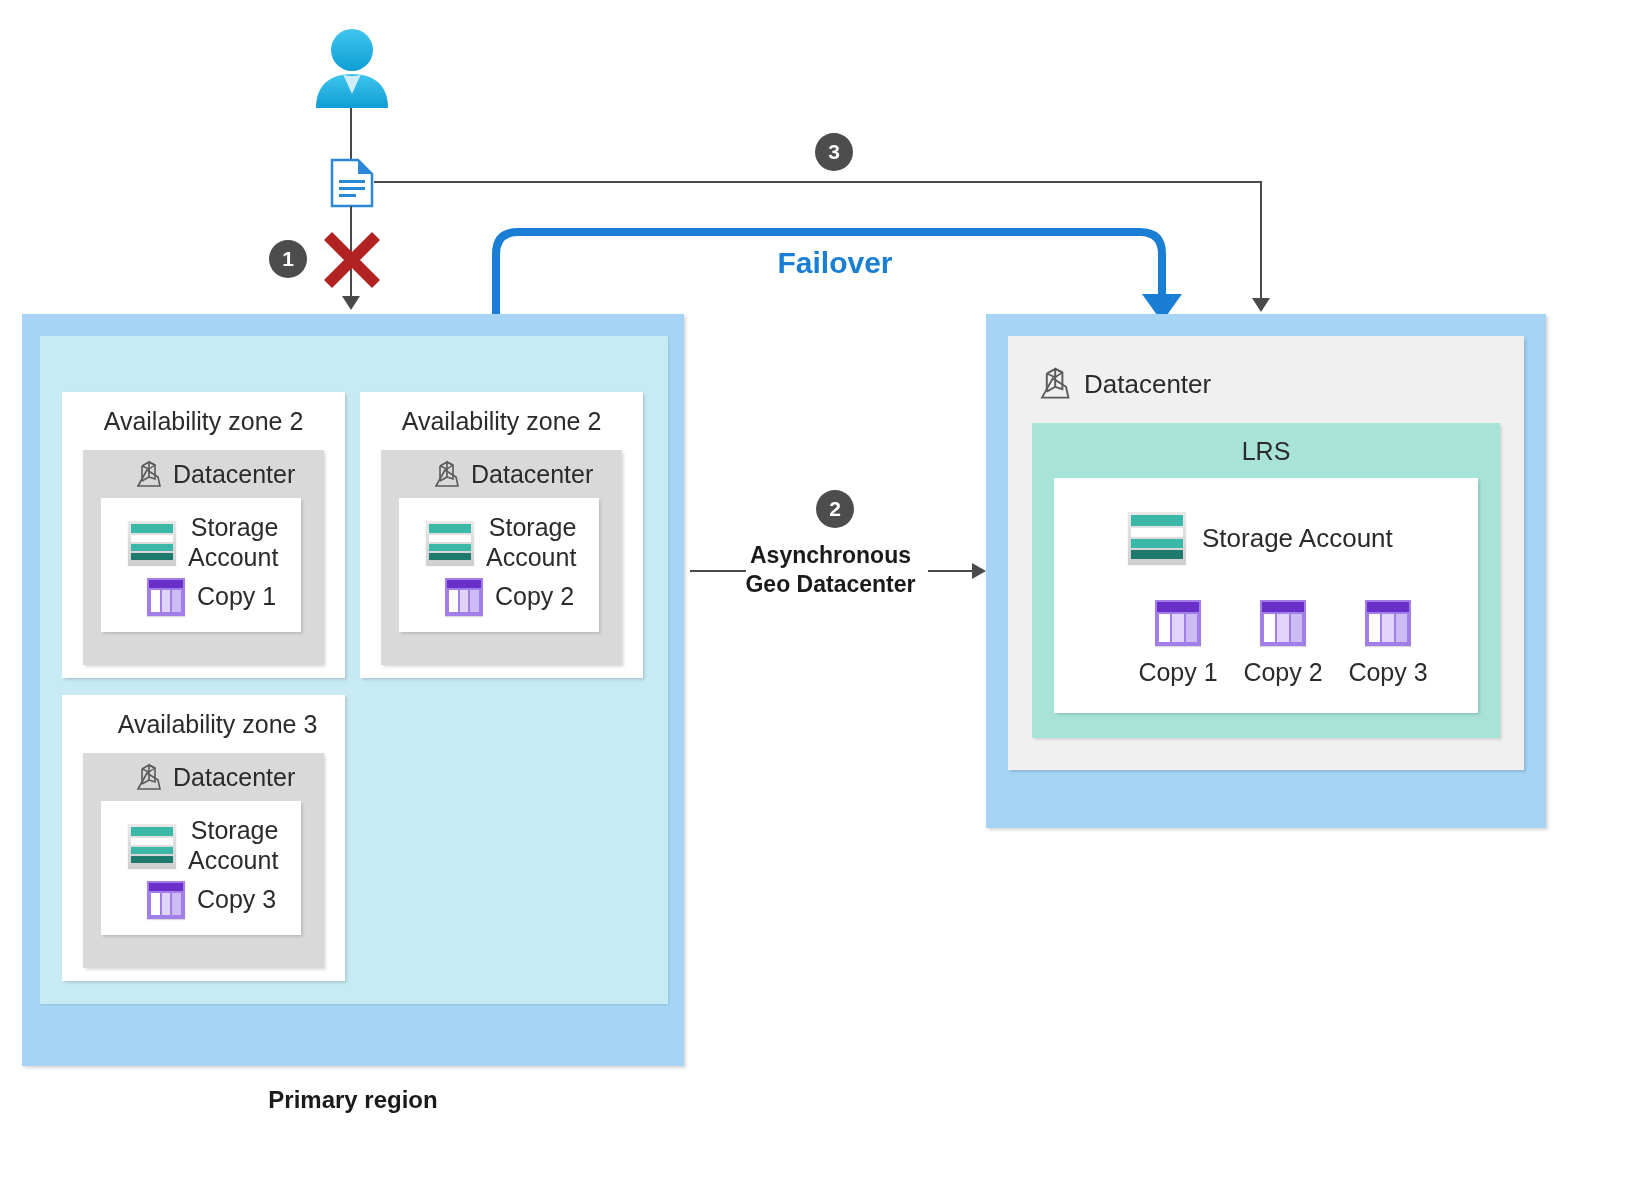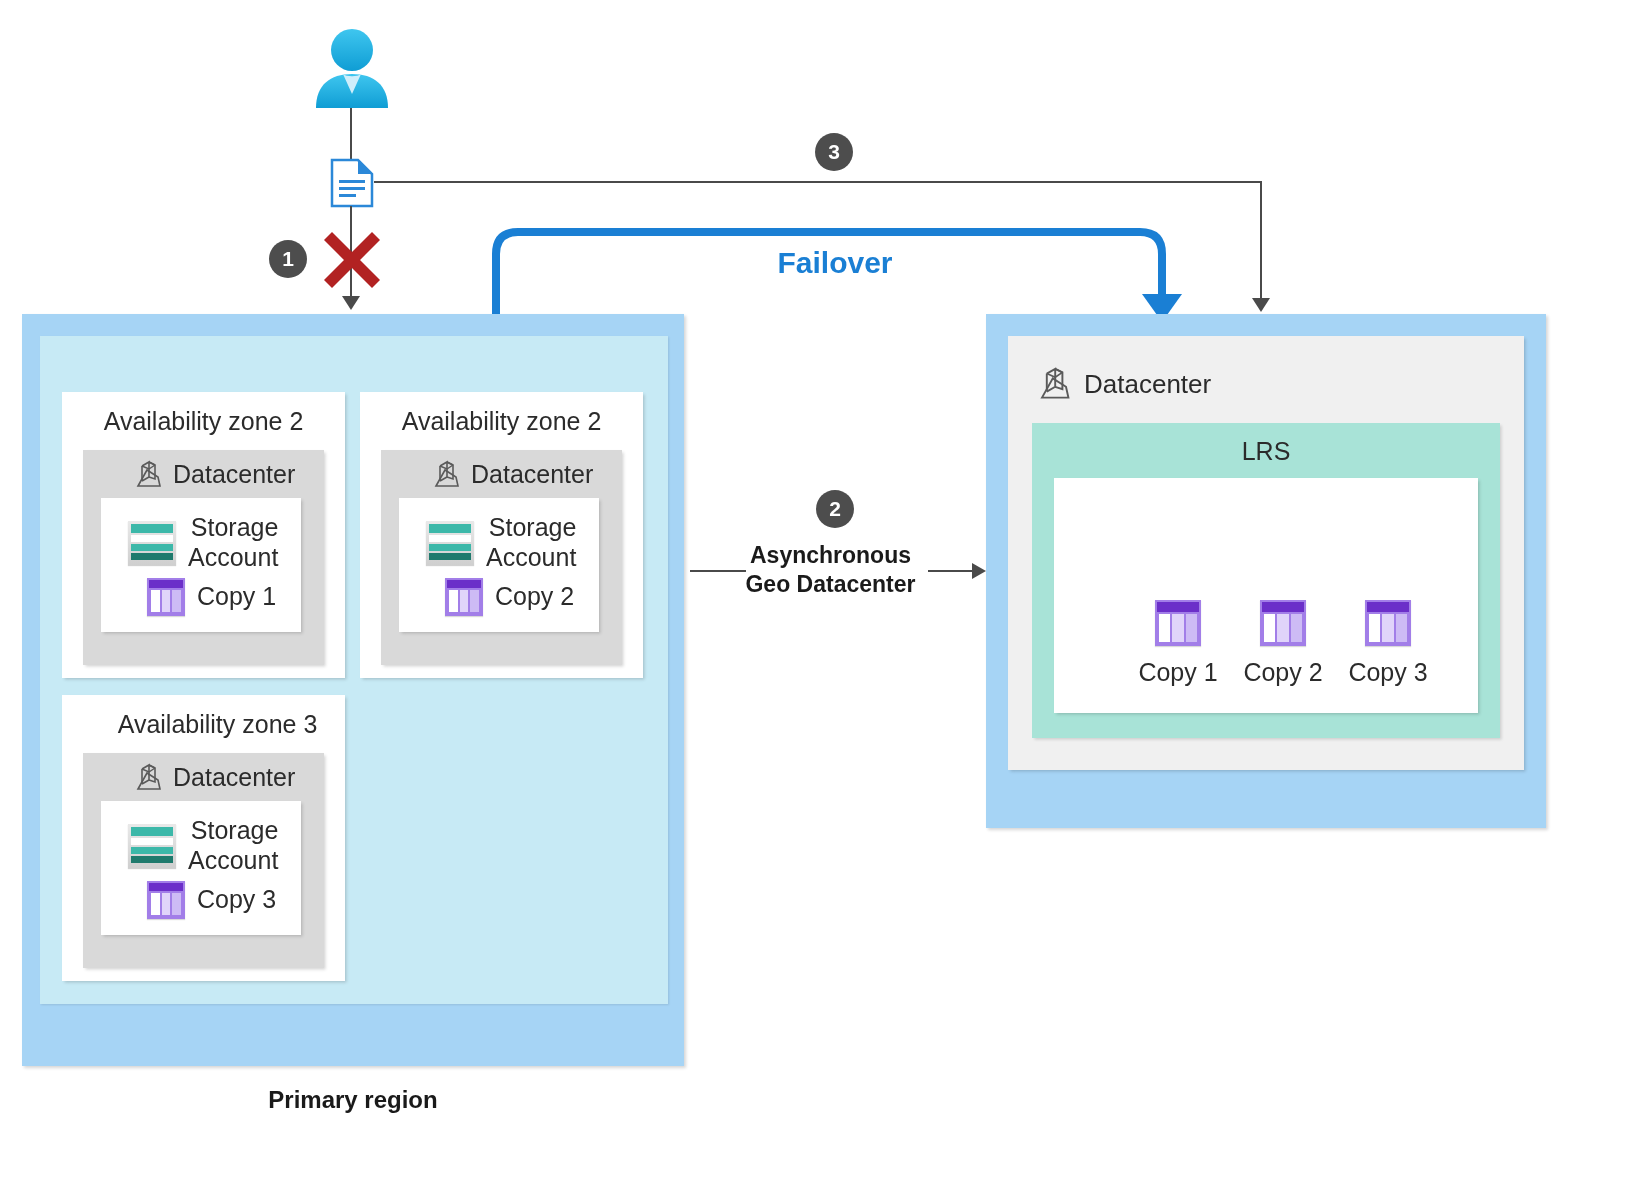--- a/index.html
+++ b/index.html
@@ -345,20 +345,29 @@
       </svg>
     </span>
     <span class="lbl" style="font-size:26px;">Datacenter</span>
   </div>
 
   <div class="abs lrs-box" style="left:1032px; top:423px; width:468px; height:315px;"></div>
   <div class="abs lbl lbl-center" style="left:1032px; top:437px; width:468px;">LRS</div>
 
   <div class="abs inner-white" style="left:1054px; top:478px; width:424px; height:235px;"></div>
 
+  <div class="abs icon-row" style="left:1128px; top:512px; gap:16px;">
+    <span class="sa-icon" style="width:58px;height:52px;">
+      <span class="sa-bar sa-b1" style="height:11px;"></span>
+      <span class="sa-bar sa-b2" style="height:9px;"></span>
+      <span class="sa-bar sa-b3" style="height:9px;"></span>
+      <span class="sa-bar sa-b4" style="height:9px;"></span>
+    </span>
+    <span class="lbl" style="font-size:26px;">Storage Account</span>
+  </div>
 
   <div class="abs" style="left:1128px; top:598px; width:100px; text-align:center;">
     <span class="copy-icon lg" style="display:inline-flex;">
       <span class="copy-top"></span>
       <span class="copy-cols">
         <span class="copy-col copy-c1"></span>
         <span class="copy-col copy-c2"></span>
         <span class="copy-col copy-c3"></span>
       </span>
     </span>

